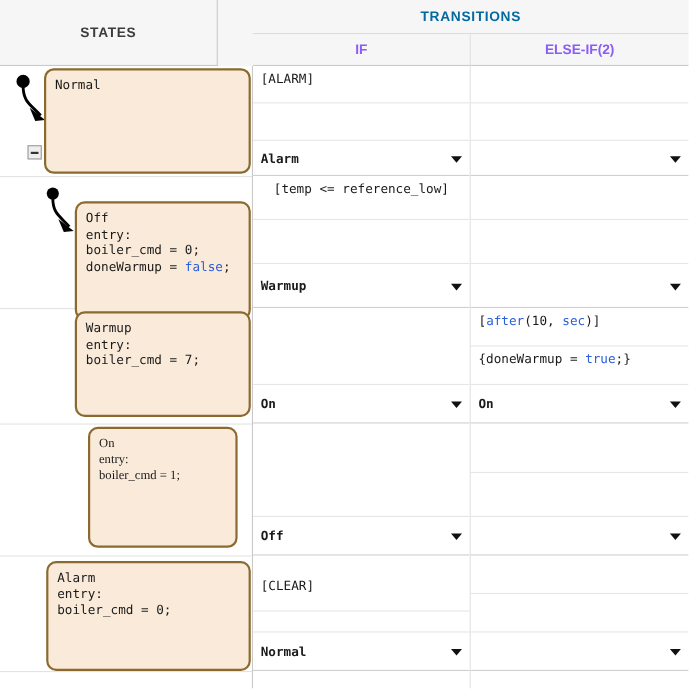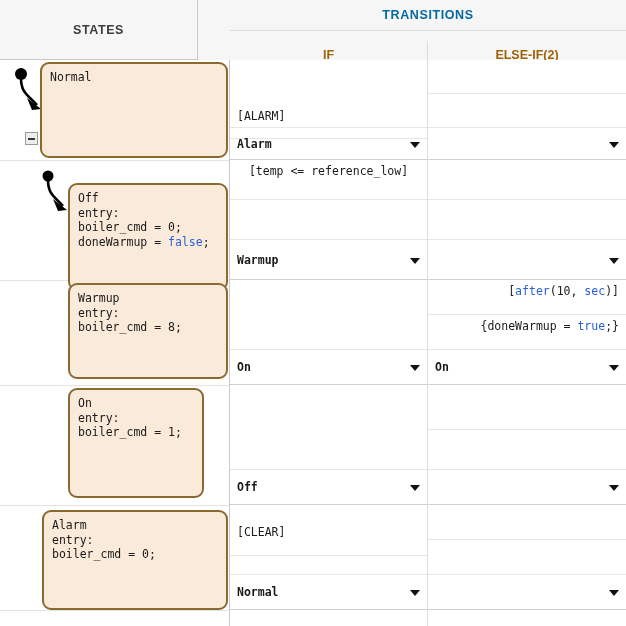--- a/index.html
+++ b/index.html
@@ -43,24 +43,24 @@
     left: 230px; top: 0;
     width: 396px; height: 31px;
     border-bottom: 1px solid #dcdcdc;
     display: flex; align-items: center; justify-content: center;
     font-size: 12.5px; font-weight: bold; color: #0369a1;
     letter-spacing: 0.6px;
     background: #f6f6f6;
   }
   .hdr-if, .hdr-elseif {
     position: absolute;
-    top: 41px; height: 29px;
+    top: 31px; height: 29px;
     border-bottom: 1px solid #c9c9c9;
     display: flex; align-items: center; justify-content: center;
-    font-size: 12.5px; font-weight: bold; color: #a16207;
+    font-size: 12.5px; font-weight: bold; color: #8b5cf6;
     background: #f6f6f6;
   }
   .hdr-if { left: 230px; width: 198px; border-right: 1px solid #dcdcdc; }
   .hdr-elseif { left: 428px; width: 198px; }
 
   
   .states-col {
     position: absolute;
     left: 0; top: 60px;
     width: 230px; height: 566px;
@@ -104,21 +104,21 @@
     background: #333;
   }
 
   
   .trans-col {
     position: absolute;
     top: 60px; height: 566px;
     background: #ffffff;
   }
   .col-if { left: 230px; width: 198px; border-right: 1px solid #dcdcdc; }
-  .col-elseif { left: 428px; width: 198px; text-align: right; }
+  .col-elseif { left: 428px; width: 198px; }
 
   .tcell {
     position: absolute;
     left: 0; width: 100%;
     border-bottom: 1px solid #e6e6e6;
     font-family: "DejaVu Sans Mono", "Liberation Mono", monospace;
     font-size: 11.5px;
     color: #1a1a1a;
     padding: 4px 7px 0 7px;
     white-space: pre;
@@ -176,35 +176,35 @@
       <path d="M8 12 C 8 26, 14 28, 23 38" stroke="#000" stroke-width="2.6" fill="none"></path>
       <polygon points="13,31 27,42 18,43" fill="#000"></polygon>
     </svg>
     <div class="state-box" style="left:68px; top:103px; width:160px; height:108px;margin-top:20px;"><span>Off</span>
 <span>entry:
 boiler_cmd = 0;
 doneWarmup = </span><span class="kw">false</span><span>;</span></div>
 
     <div class="state-box" style="left:68px; top:223px; width:160px; height:96px;"><span>Warmup</span>
 <span>entry:
-boiler_cmd = 8;</span></div>
-
-    <div class="state-box" style="left:68px; top:328px; width:136px; height:110px;"><span>On</span>
+boiler_cmd = 7;</span></div>
+
+    <div class="state-box" style="left:80px; top:328px; width:136px; height:110px;font-family:Liberation Serif, serif;"><span>On</span>
 <span>entry:
 boiler_cmd = 1;</span></div>
 
     <div class="state-box" style="left:42px; top:450px; width:186px; height:100px;"><span>Alarm</span>
 <span>entry:
 boiler_cmd = 0;</span></div>
 
   </div>
 
   <div class="trans-col col-if">
 
-    <div class="tcell" style="top:0px; height:34px;margin-top:45px;">[ALARM]</div>
+    <div class="tcell" style="top:0px; height:34px;">[ALARM]</div>
     <div class="tcell" style="top:34px; height:34px;"></div>
     <div class="tcell dest group-end" style="top:68px; height:32px;"><span>Alarm</span><span class="caret"></span></div>
 
     <div class="tcell" style="top:100px; height:40px;text-align:center;">[temp &lt;= reference_low]</div>
     <div class="tcell" style="top:140px; height:40px;"></div>
     <div class="tcell dest group-end" style="top:180px; height:40px;"><span>Warmup</span><span class="caret"></span></div>
 
     <div class="tcell" style="top:255px; height:35px;"></div>
     <div class="tcell dest group-end" style="top:290px; height:35px;"><span>On</span><span class="caret"></span></div>
 

